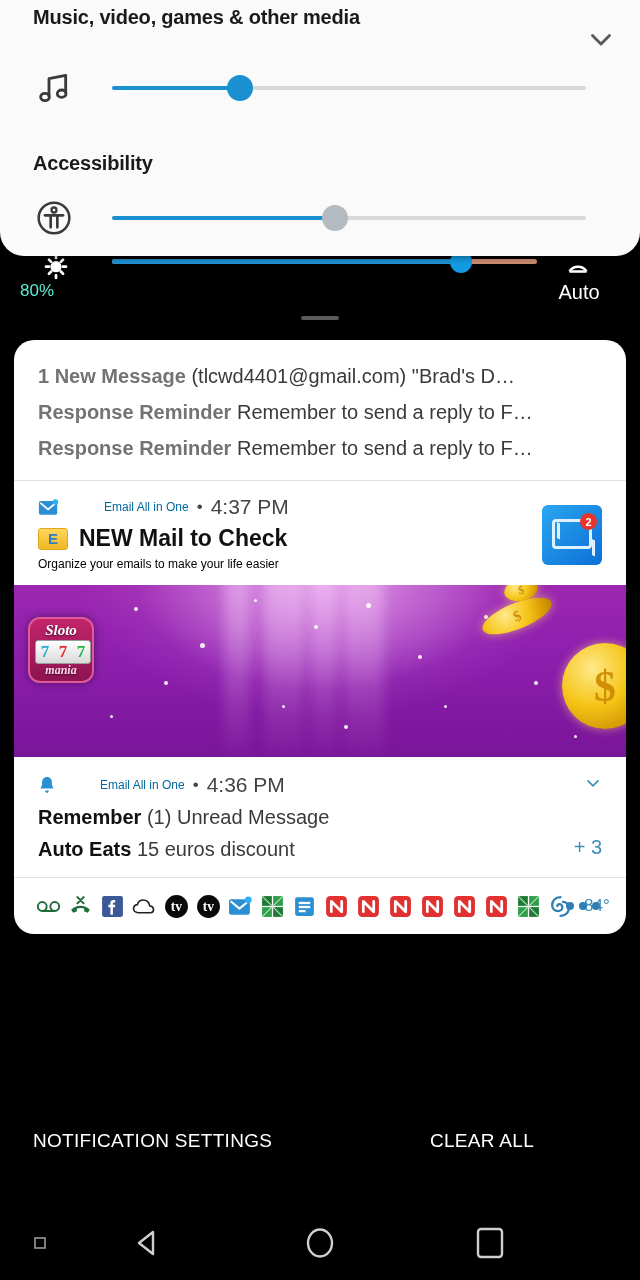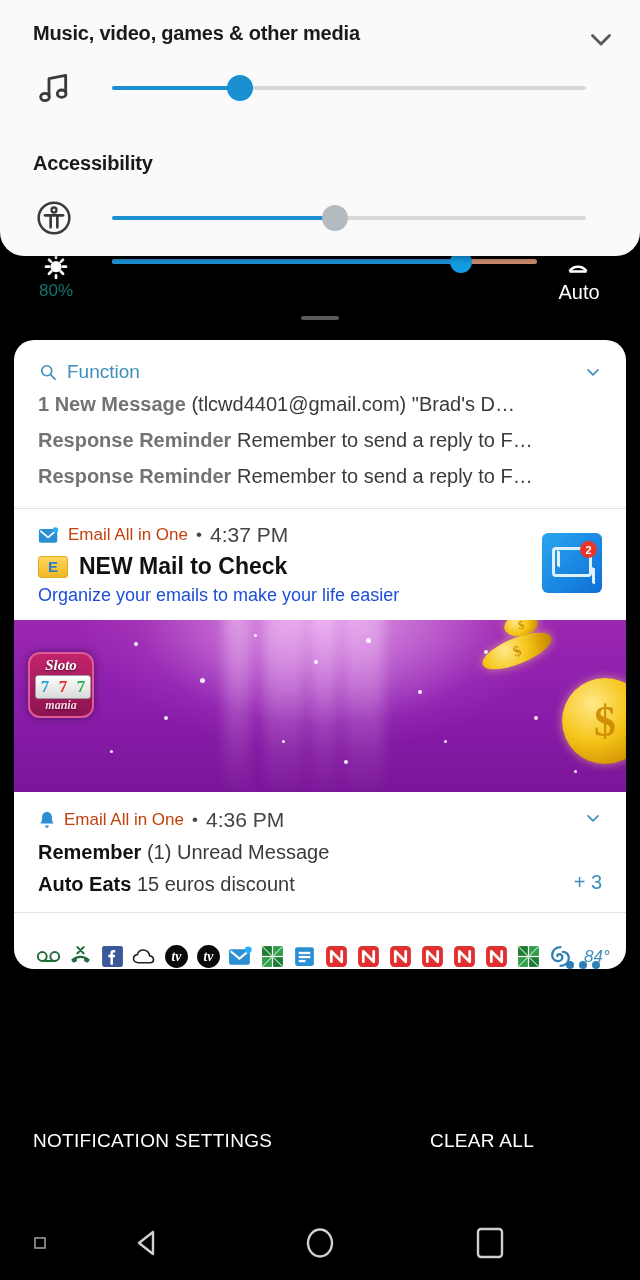--- a/index.html
+++ b/index.html
@@ -40,22 +40,22 @@
   .thumb-music{ width:26px; height:26px; background:#1a8fd1; }
   .thumb-access{ width:26px; height:26px; background:#b3bac0; }
 
   
   .brightness{
     position:absolute; left:0; top:248px; width:640px; height:70px;
   }
   .br-sun{ position:absolute; left:36px; top:0px; width:40px; height:32px; }
   .br-sun svg{ width:100%; height:100%; display:block; }
   .br-pct{
-    position:absolute; left:20px; top:33px; width:72px; text-align:center;
-    color:#0f766e; font-size:17px;
+    position:absolute; left:20px; top:33px; width:72px; 
+    color:#5eead4; font-size:17px;
   }
   .br-track{
     position:absolute; left:112px; top:11px; width:425px; height:5px;
     background:#c98b6e; border-radius:3px;
   }
   .br-fill{ position:absolute; left:0; top:0; height:5px; width:82%; background:#1f8fd0; border-radius:3px;}
   .br-thumb{
     position:absolute; left:82%; top:50%; transform:translate(-50%,-50%);
     width:22px; height:22px; border-radius:50%; background:#139ae0;
   }
@@ -95,33 +95,33 @@
     padding:7px 24px 6px 24px; font-size:20px; color:#3a3a3a;
     white-space:nowrap; overflow:hidden;
   }
   .msg-line b{ color:#737373; font-weight:bold; }
 
   
   .grp-email{ position:relative; padding:14px 24px 14px 24px; }
   .em-head{ display:flex; align-items:center; gap:8px; height:24px; }
   .em-appicon{ width:22px; height:19px; flex:0 0 auto; }
   .em-appicon svg{ width:100%; height:100%; display:block; }
-  .em-app{ color:#c2410c; font-size:17px; }
+  .em-app{ color:#0369a1; font-size:12px;margin-left:36px; }
   .em-dot{ color:#444; font-size:17px; }
   .em-time{ color:#444; font-size:21px; }
   .em-titlerow{ display:flex; align-items:center; gap:11px; margin-top:6px; }
   .em-badge{
     width:30px; height:22px; border-radius:3px; flex:0 0 auto;
     background:linear-gradient(#ffd75e,#f0b723);
     display:flex; align-items:center; justify-content:center;
     color:#2d7fc4; font-weight:bold; font-size:15px;
     border:1px solid #e0a81c;
   }
   .em-title{ font-size:23px; font-weight:bold; color:#111; }
-  .em-sub{ margin-top:5px; font-size:18px; color:#1d4ed8; }
+  .em-sub{ margin-top:5px; font-size:12px; color:#000000; }
   .em-bigicon{
     position:absolute; right:24px; top:24px; width:60px; height:60px; border-radius:6px;
     background:linear-gradient(135deg,#2aa6f0,#0d6fd6);
   }
   .em-bigicon .env{
     position:absolute; left:10px; top:14px; width:40px; height:30px;
     border:3px solid #dff1ff; border-radius:4px;
   }
   .em-bigicon .env:after{
     content:""; position:absolute; left:2px; top:0px; width:32px; height:16px;
@@ -189,21 +189,21 @@
   .gm-chevron{ position:absolute; right:22px; top:16px; width:22px; height:20px; }
   .gm-chevron svg{ width:100%; height:100%; display:block; }
   .gm-row{ margin-top:9px; font-size:20px; color:#3a3a3a; white-space:nowrap; }
   .gm-row b{ color:#111; font-weight:bold; }
   .gm-plus{
     position:absolute; right:24px; bottom:18px; color:#3d8fb9; font-size:20px;
   }
 
   
   .tray{
-    position:relative; height:56px; display:flex; align-items:flex-end; padding:0 22px;font-style:italic;
+    position:relative; height:56px; display:flex; align-items:center; padding:0 22px;
   }
   .tray-icons{ display:flex; align-items:center; gap:7px; }
   .ti{ width:25px; height:25px; flex:0 0 auto; position:relative; }
   .ti svg{ width:100%; height:100%; display:block; }
   .ti-temp{ color:#3d8fb9; font-size:17px; margin-left:4px; white-space:nowrap; }
   .tray-more{ position:absolute; right:26px; display:flex; gap:5px; align-items:center; }
   .tray-more i{ width:8px; height:8px; border-radius:50%; background:#2f7fb5; display:block; }
 
   
   .actions{
@@ -259,21 +259,21 @@
     <div class="br-auto">
       <svg viewBox="0 0 24 24">
         <path d="M6 18 A7 7 0 0 1 18 18" fill="none" stroke="#fff" stroke-width="1.8"></path>
         <path d="M6 18 L18 18" fill="none" stroke="#fff" stroke-width="1.8"></path>
       </svg>
     </div>
     <div class="br-auto-label">Auto</div>
   </div>
 
   <div class="volume-panel">
-    <div class="vp-row-title" style="top:22px;text-align:center;">Music, video, games &amp; other media</div>
+    <div class="vp-row-title" style="top:6px;text-align:center;">Music, video, games &amp; other media</div>
     <div class="vp-chevron" style="top:22px;">
       <svg viewBox="0 0 24 24">
           <path d="M6 9.5 L12 15.5 L18 9.5" fill="none" stroke="#5a5a5a" stroke-width="2" stroke-linecap="round" stroke-linejoin="round"></path>
         </svg>
     </div>
 
     <div class="vp-slider-row" style="top:68px;">
       <div class="vp-icon">
         <svg viewBox="0 0 24 24">
           <path d="M9 17.2 V6.4 L19 4.4 V15.2" fill="none" stroke="#3a3a3a" stroke-width="1.7" stroke-linejoin="round"></path>
@@ -303,34 +303,20 @@
         <div class="vp-thumb thumb-access" id="accThumb" style="left: 47%;"></div>
       </div>
     </div>
   </div>
 
   <div class="drag-handle"></div>
 
   <div class="notif-card">
 
     <div class="grp-func">
-      <div class="func-head">
-        <span class="func-search">
-          <svg viewBox="0 0 24 24">
-            <circle cx="10.5" cy="10.5" r="6" fill="none" stroke="#3d8fb9" stroke-width="2"></circle>
-            <line x1="15" y1="15" x2="20.5" y2="20.5" stroke="#3d8fb9" stroke-width="2" stroke-linecap="round"></line>
-          </svg>
-        </span>
-        <span class="func-label">Function</span>
-        <span class="func-chevron">
-          <svg viewBox="0 0 24 24">
-              <path d="M6 9.5 L12 15.5 L18 9.5" fill="none" stroke="#3d8fb9" stroke-width="2" stroke-linecap="round" stroke-linejoin="round"></path>
-            </svg>
-        </span>
-      </div>
 
       <div class="msg-line">
         <b>1 New Message</b>
         <span>(tlcwd4401@gmail.com) "Brad's D…</span>
       </div>
       <div class="msg-line">
         <b>Response Reminder</b>
         <span>Remember to send a reply to F…</span>
       </div>
       <div class="msg-line">

